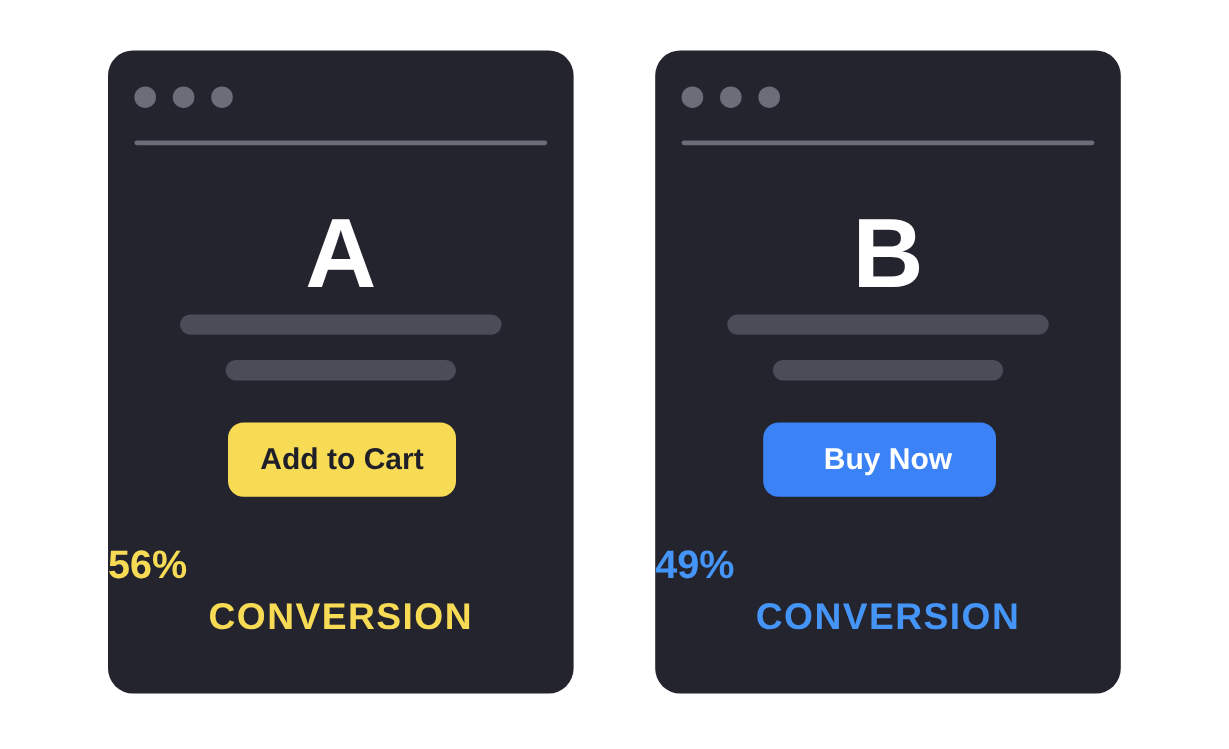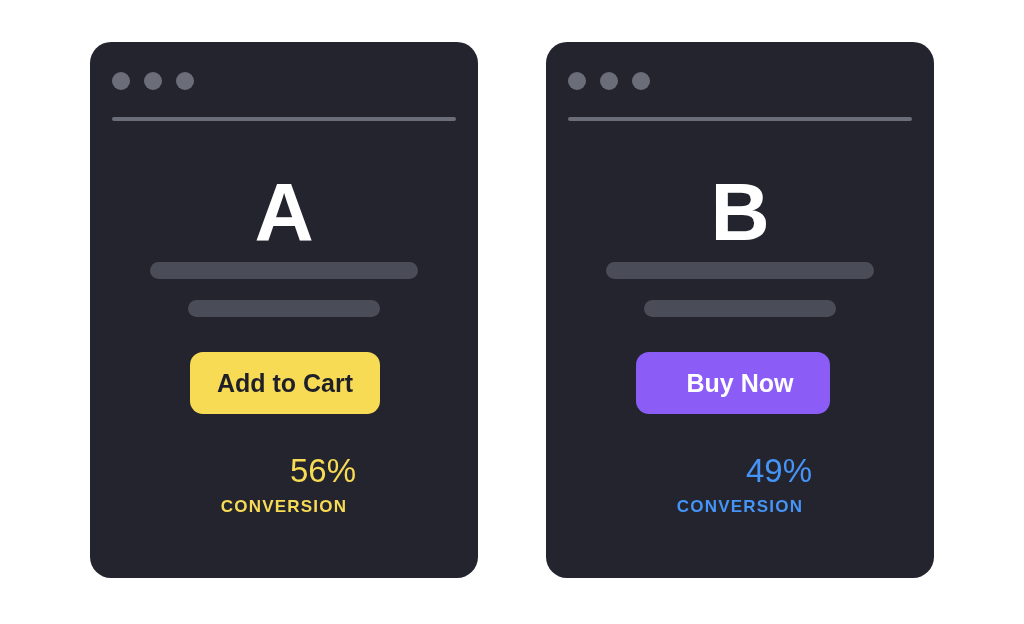--- a/index.html
+++ b/index.html
@@ -110,44 +110,42 @@
   }
   .cta-a {
     left: 100px;
     width: 190px;
     background: #f7db54;
     color: #1e1f28;
   }
   .cta-b {
     left: 90px;
     width: 194px;
-    background: #8b5cf6;
+    background: #3b82f6;
     color: #ffffff;
     padding-left: 14px;
   }
 
   
   .stat-value {
     position: absolute;
     top: 412px;
     left: 0;
     width: 100%;
-    text-align: center;
     font-size: 33px;
-    font-weight: normal;
+    font-weight: bold;
     line-height: 1;
-    padding-left: 39px;
   }
   .stat-label {
     position: absolute;
     top: 456px;
     left: 0;
     width: 100%;
     text-align: center;
-    font-size: 17px;
+    font-size: 31px;
     font-weight: bold;
     line-height: 1;
     letter-spacing: 1.2px;
   }
   .accent-yellow { color: #f7db54; }
   .accent-blue   { color: #4594f7; }
 </style>
 </head>
 <body>
 

